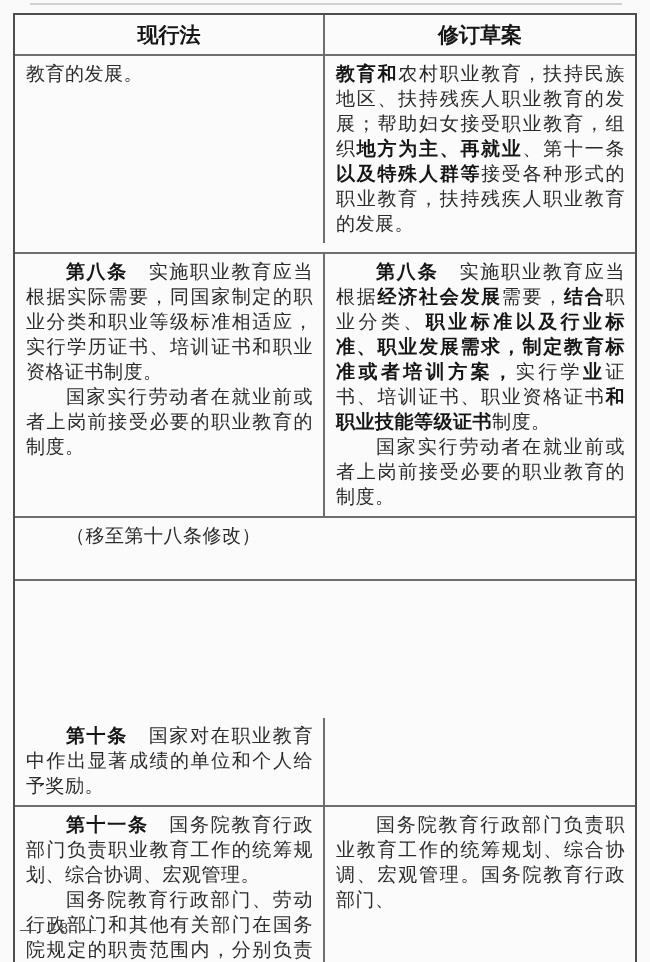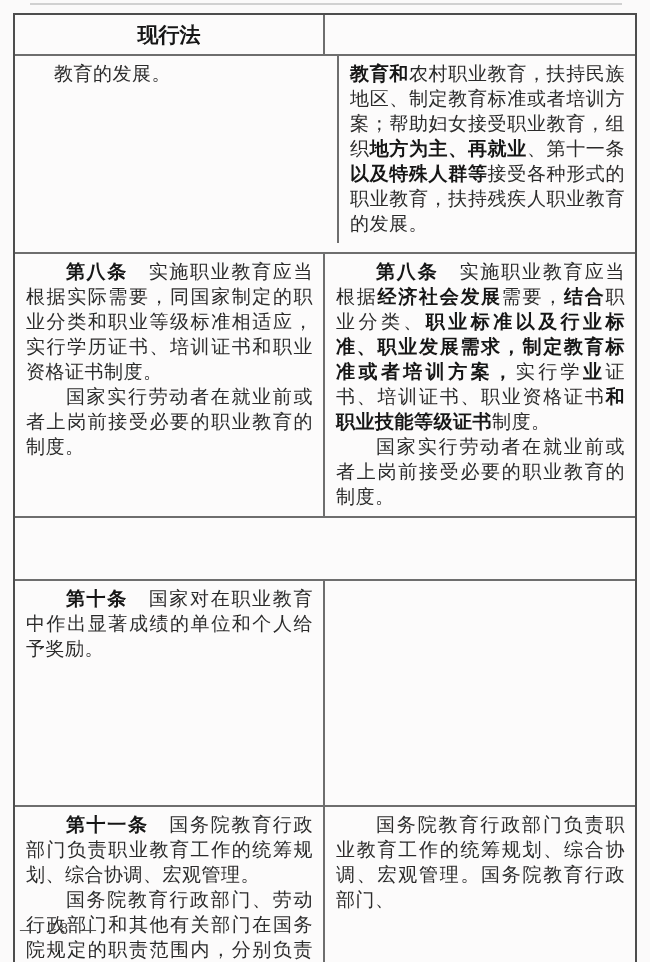--- a/index.html
+++ b/index.html
@@ -59,24 +59,24 @@
   }
   .cell {
     width: 50%;
     box-sizing: border-box;
     padding: 5px 10px 7px 11px;
   }
   .cell.left {
     border-right: 2px solid #6e6e6e;
   }
   
-  .tbody .row:nth-child(1) { min-height: 163px; padding-left: 28px; }
+  .tbody .row:nth-child(1) { min-height: 163px; }
   .tbody .row:nth-child(2) { min-height: 197px; margin-top: 9px; }
   .tbody .row:nth-child(3) { min-height: 61px; }
-  .tbody .row:nth-child(4) { min-height: 224px; }
+  .tbody .row:nth-child(4) { min-height: 224px; align-items: flex-end; }
   .tbody .row:nth-child(5) { min-height: 191px; }
   .para {
     margin: 0;
     font-size: 19px;
     line-height: 25px;
     text-align: justify;
     text-justify: inter-character;
     text-align-last: left;
     letter-spacing: 0.5px;
     color: #2b2b2b;
@@ -102,41 +102,45 @@
 </head>
 <body>
 
 <div class="page">
 
   <div class="artifact-line"></div>
 
   <div class="cmp-table">
     <div class="thead">
       <div class="th b">现行法</div>
+      <div class="th b">修订草案</div>
     </div>
     <div class="tbody">
         <div class="row">
           <div class="cell left">
             <p class="para"><span>教育的发展。</span></p>
           </div>
           <div class="cell right">
-            <p class="para"><span class="b">教育和</span><span>农村职业教育，扶持民族地区、制定教育标准或者培训方案；帮助妇女接受职业教育，组织</span><span class="b">地方为主、再就业</span><span>、第十一条</span><span class="b">以及特殊人群等</span><span>接受各种形式的职业教育，扶持残疾人职业教育的发展。</span></p>
+            <p class="para"><span class="b">教育和</span><span>农村职业教育，扶持民族地区、扶持残疾人职业教育的发展；帮助妇女接受职业教育，组织</span><span class="b">地方为主、再就业</span><span>、第十一条</span><span class="b">以及特殊人群等</span><span>接受各种形式的职业教育，扶持残疾人职业教育的发展。</span></p>
           </div>
         </div>
         <div class="row">
           <div class="cell left">
             <p class="para indent"><span class="b">第八条</span><span>　实施职业教育应当根据实际需要，同国家制定的职业分类和职业等级标准相适应，实行学历证书、培训证书和职业资格证书制度。</span></p>
             <p class="para indent"><span>国家实行劳动者在就业前或者上岗前接受必要的职业教育的制度。</span></p>
           </div>
           <div class="cell right">
             <p class="para indent"><span class="b">第八条</span><span>　实施职业教育应当根据</span><span class="b">经济社会发展</span><span>需要，</span><span class="b">结合</span><span>职业分类、</span><span class="b">职业标准以及行业标准、职业发展需求，制定教育标准或者培训方案，</span><span>实行学</span><span class="b">业</span><span>证书、培训证书、职业资格证书</span><span class="b">和职业技能等级证书</span><span>制度。</span></p>
             <p class="para indent"><span>国家实行劳动者在就业前或者上岗前接受必要的职业教育的制度。</span></p>
           </div>
         </div>
         <div class="row">
+          <div class="cell right">
+            <p class="para indent"><span>（移至第十八条修改）</span></p>
+          </div>
         </div>
         <div class="row">
           <div class="cell left">
             <p class="para indent"><span class="b">第十条</span><span>　国家对在职业教育中作出显著成绩的单位和个人给予奖励。</span></p>
           </div>
         </div>
         <div class="row">
           <div class="cell left">
             <p class="para indent"><span class="b">第十一条</span><span>　国务院教育行政部门负责职业教育工作的统筹规划、综合协调、宏观管理。</span></p>
             <p class="para indent"><span>国务院教育行政部门、劳动行政部门和其他有关部门在国务院规定的职责范围内，分别负责有关的职业教育工作。</span></p>

